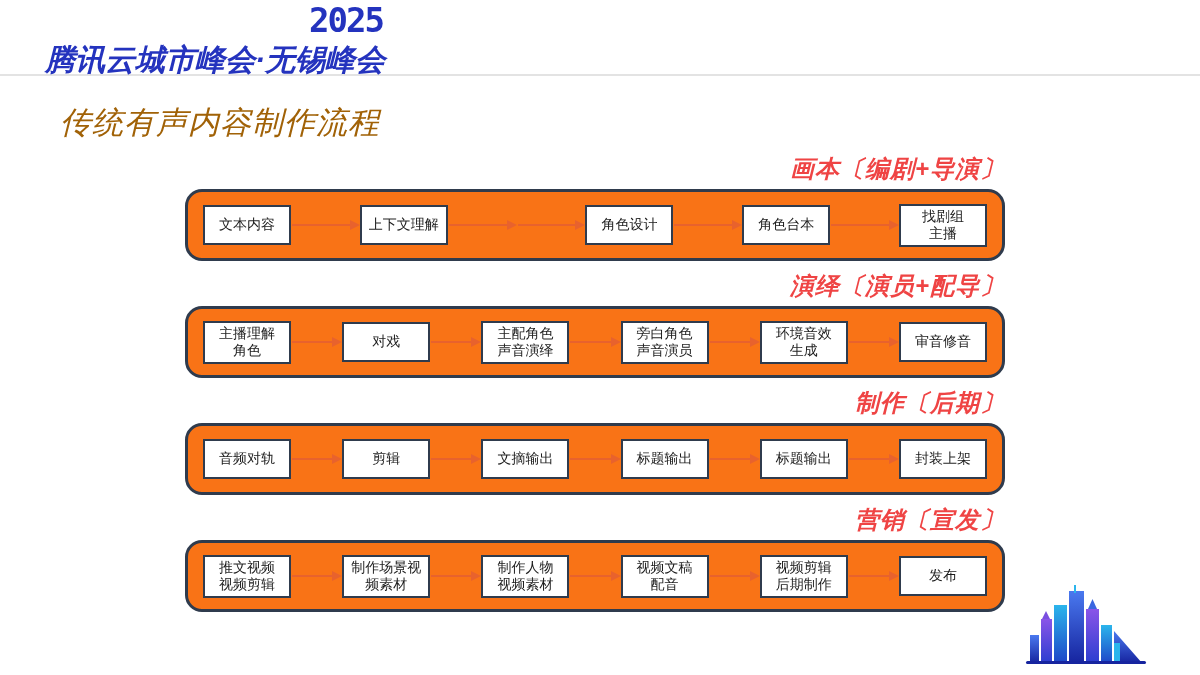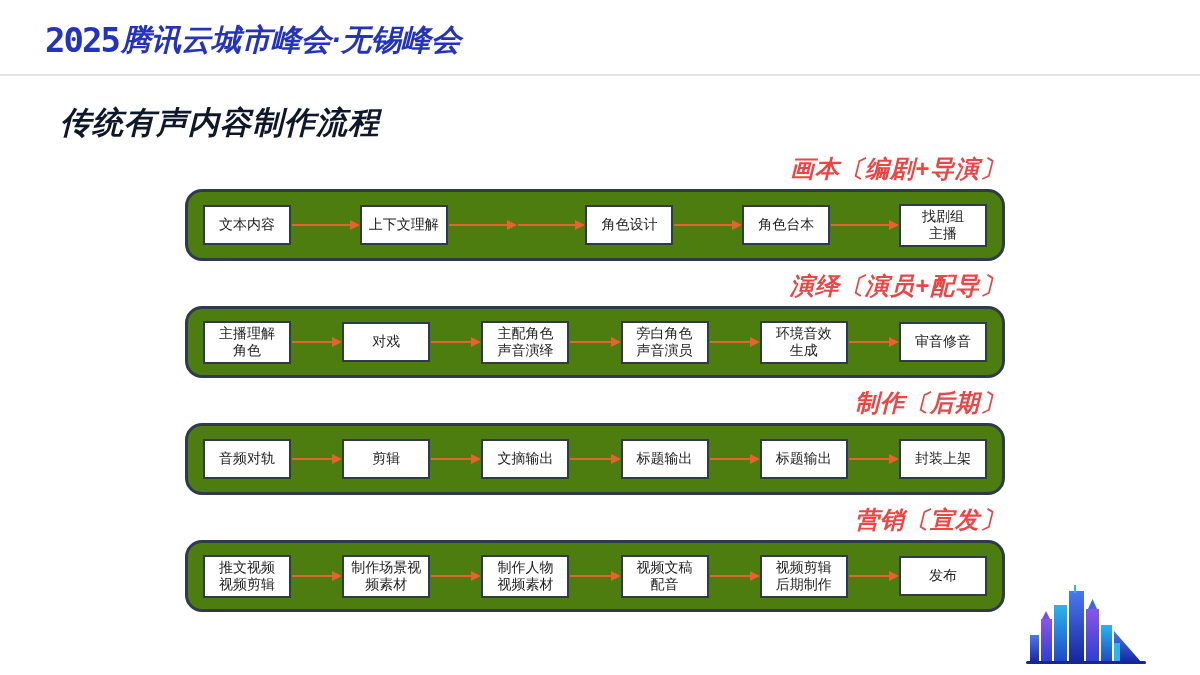--- a/index.html
+++ b/index.html
@@ -12,43 +12,43 @@
 
   
   .header {
     height: 76px;
     display: flex;
     justify-content: space-between;
     align-items: center;
     padding: 6px 45px 0 45px;
     border-bottom: 2px solid #e3e3e3;
   }
-  .header-left { display: flex; align-items: center; }
+  .header-left { display: flex; align-items: flex-end; flex-direction: column; }
   .header-year {
     font-family: "DejaVu Sans Mono", monospace;
     font-size: 34px;
     font-weight: 700;
     color: #2433be;
     letter-spacing: -2px;
     margin-right: 2px;
   }
   .header-title, .header-right {
     font-size: 30px;
     font-weight: 600;
     color: #2433be;
     font-style: italic;
   }
 
   
   .slide-title {
     margin: 26px 0 0 60px;
     font-size: 31px;
-    font-weight: 700;
+    font-weight: 400;
     font-style: italic;
-    color: #0f172a;
+    color: #a16207;
     letter-spacing: 1px;
   }
 
   
   .flow { margin-top: 4px; }
   .flow-label {
     width: 820px;
     margin: 9px 0 4px 185px;
     text-align: right;
     font-size: 24px;
@@ -56,21 +56,21 @@
     font-style: italic;
     color: #ef4444;
     letter-spacing: 1px;
   }
   .flow-container {
     width: 820px;
     height: 72px;
     margin-left: 185px;
     border: 3px solid #2f3b4d;
     border-radius: 17px;
-    background: #4d7c0f;
+    background: #f97316;
     display: flex;
     align-items: center;
     justify-content: space-between;
     padding: 0 15px;
   }
   .flow-box {
     width: 88px;
     min-height: 40px;
     flex-shrink: 0;
     border: 2.5px solid #2f3b4d;

